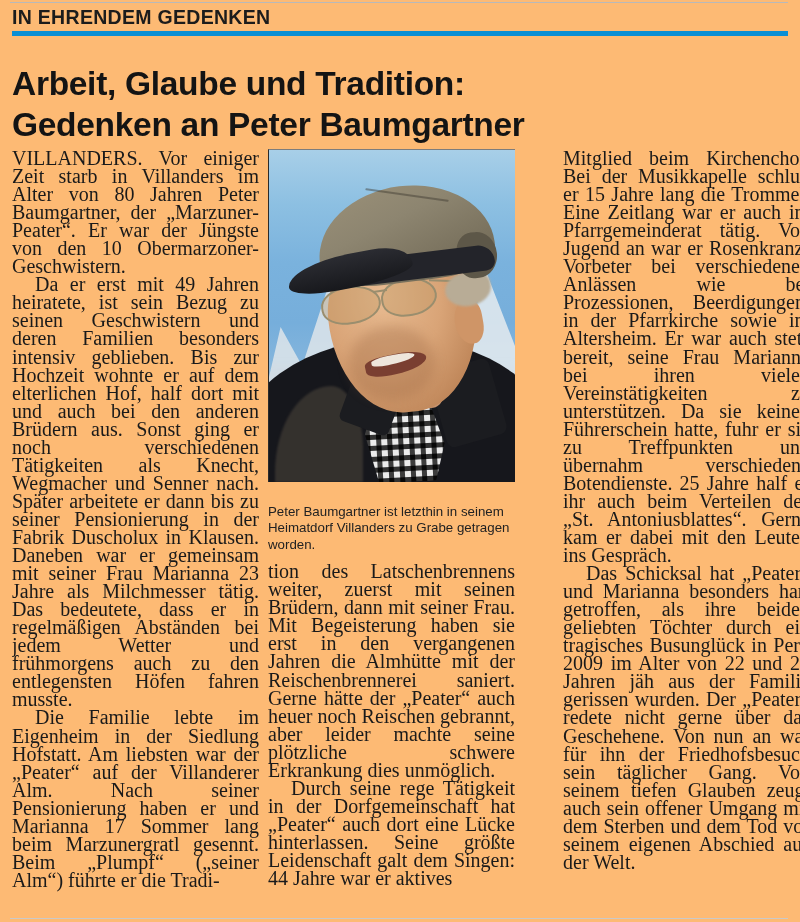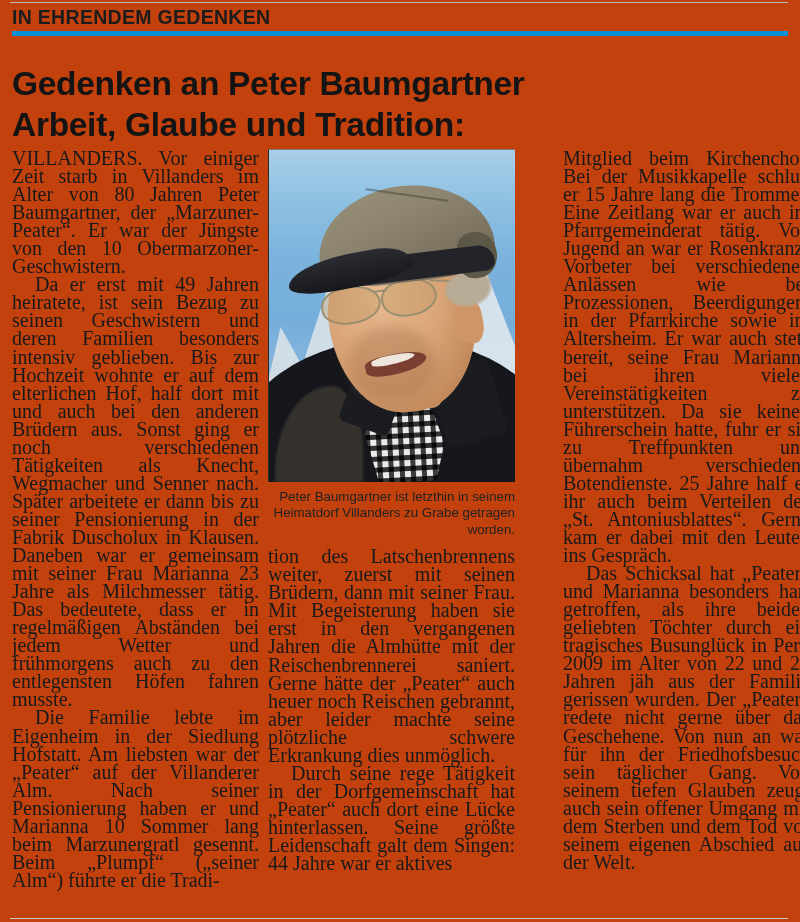--- a/index.html
+++ b/index.html
@@ -12,21 +12,21 @@
     height: 922px;
     overflow: hidden;
     font-family: "Liberation Serif", serif;
     color: #1a1a1a;
   }
   .page {
     position: relative;
     width: 800px;
     height: 922px;
     box-sizing: border-box;
-    background: #c2410c;
+    background: #fdba74;
   }
 
   
   .top-rule {
     position: absolute;
     left: 10px;
     top: 2px;
     width: 778px;
     height: 1px;
     background: #b9b9b9;
@@ -299,27 +299,27 @@
   }
   .hair {
     position: absolute; left: 176px; top: 122px;
     width: 46px; height: 34px;
     background: #b8ac96; border-radius: 50% 40% 50% 50%;
     transform: rotate(-10deg); filter: blur(.8px);
   }
 
   
   .caption {
-    margin-top: 7px;
+    margin-top: 22px;
     width: 247px;
     font-family: "Liberation Sans", sans-serif;
     font-size: 13.3px;
     line-height: 16.4px;
     color: #222222;
-    text-align: right;
+    text-align: left;
   }
   .after-photo { margin-top: 9px; }
   .bottom-rule {
     position: absolute;
     left: 10px; bottom: 3px;
     width: 778px; height: 1px;
     background: #c9c9c9;
   }
 </style>
 </head>
@@ -328,31 +328,31 @@
 <div class="page">
 
   <div class="top-rule"></div>
 
   <div class="kicker-wrap">
     <div class="kicker">IN EHRENDEM GEDENKEN</div>
     <div class="kicker-rule"></div>
   </div>
 
   <h1 class="headline">
+    <span class="hl-line">Arbeit, Glaube und Tradition:</span>
     <span class="hl-line">Gedenken an Peter Baumgartner</span>
-    <span class="hl-line">Arbeit, Glaube und Tradition:</span>
   </h1>
 
   <div class="cols">
 
     <div class="col col-1">
       <div class="bodytext">
         <p>VILLANDERS. Vor einiger Zeit starb in Villanders im Alter von 80 Jahren Peter Baumgartner, der „Marzuner-Peater“. Er war der Jüngste von den 10 Obermarzoner-Geschwistern.</p>
         <p>Da er erst mit 49 Jahren heiratete, ist sein Bezug zu seinen Geschwistern und deren Familien besonders intensiv geblieben. Bis zur Hochzeit wohnte er auf dem elterlichen Hof, half dort mit und auch bei den anderen Brüdern aus. Sonst ging er noch verschiedenen Tätigkeiten als Knecht, Wegmacher und Senner nach. Später arbeitete er dann bis zu seiner Pensionierung in der Fabrik Duscholux in Klausen. Daneben war er gemeinsam mit seiner Frau Marianna 23 Jahre als Milchmesser tätig. Das bedeutete, dass er in regelmäßigen Abständen bei jedem Wetter und frühmorgens auch zu den entlegensten Höfen fahren musste.</p>
-        <p class="lastpara">Die Familie lebte im Eigenheim in der Siedlung Hofstatt. Am liebsten war der „Peater“ auf der Villanderer Alm. Nach seiner Pensionierung haben er und Marianna 10 Sommer lang beim Marzunergratl gesennt. Beim „Plumpf“ („seiner Alm“) führte er die Tradi-</p>
+        <p class="lastpara">Die Familie lebte im Eigenheim in der Siedlung Hofstatt. Am liebsten war der „Peater“ auf der Villanderer Alm. Nach seiner Pensionierung haben er und Marianna 17 Sommer lang beim Marzunergratl gesennt. Beim „Plumpf“ („seiner Alm“) führte er die Tradi-</p>
       </div>
     </div>
 
     <div class="col col-2">
 
       <div class="photo-block">
         <div class="photo">
           <div class="photo-inner">
             <div class="sky"></div>
             <div class="peak p1"></div>

